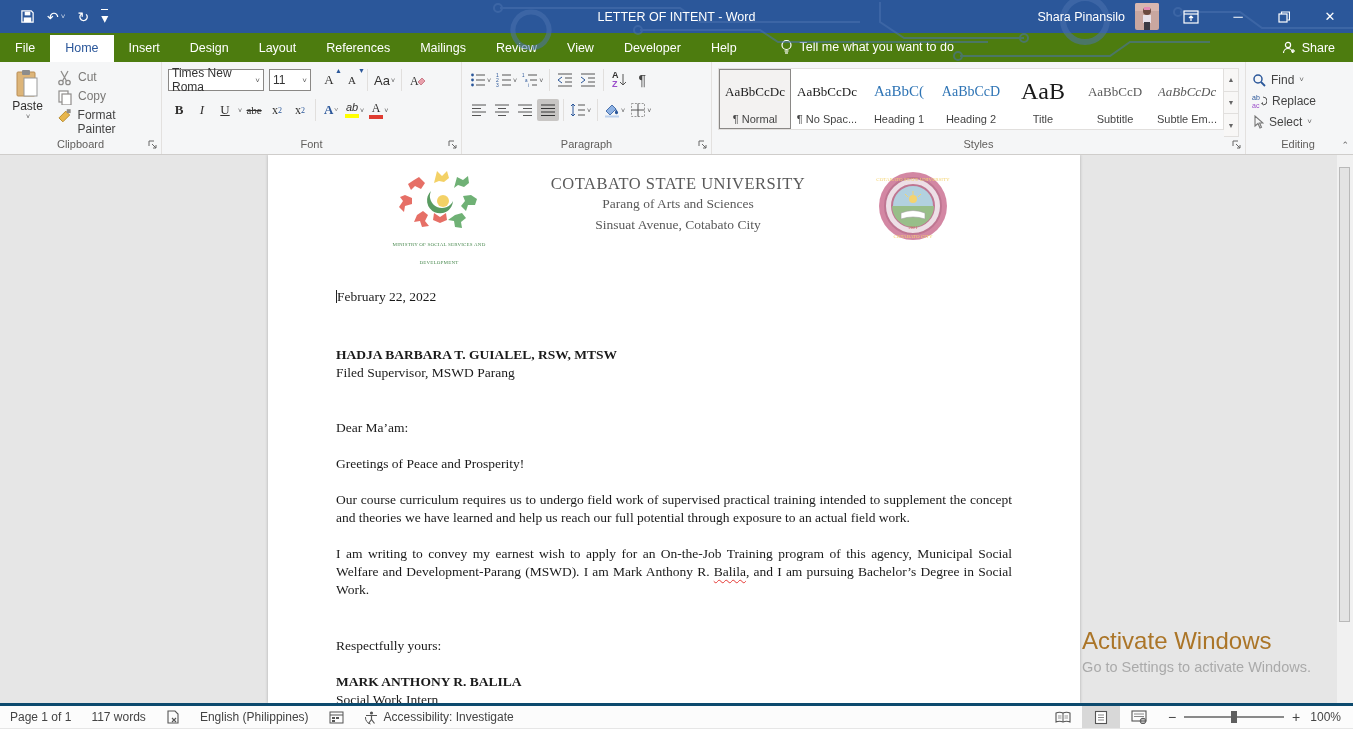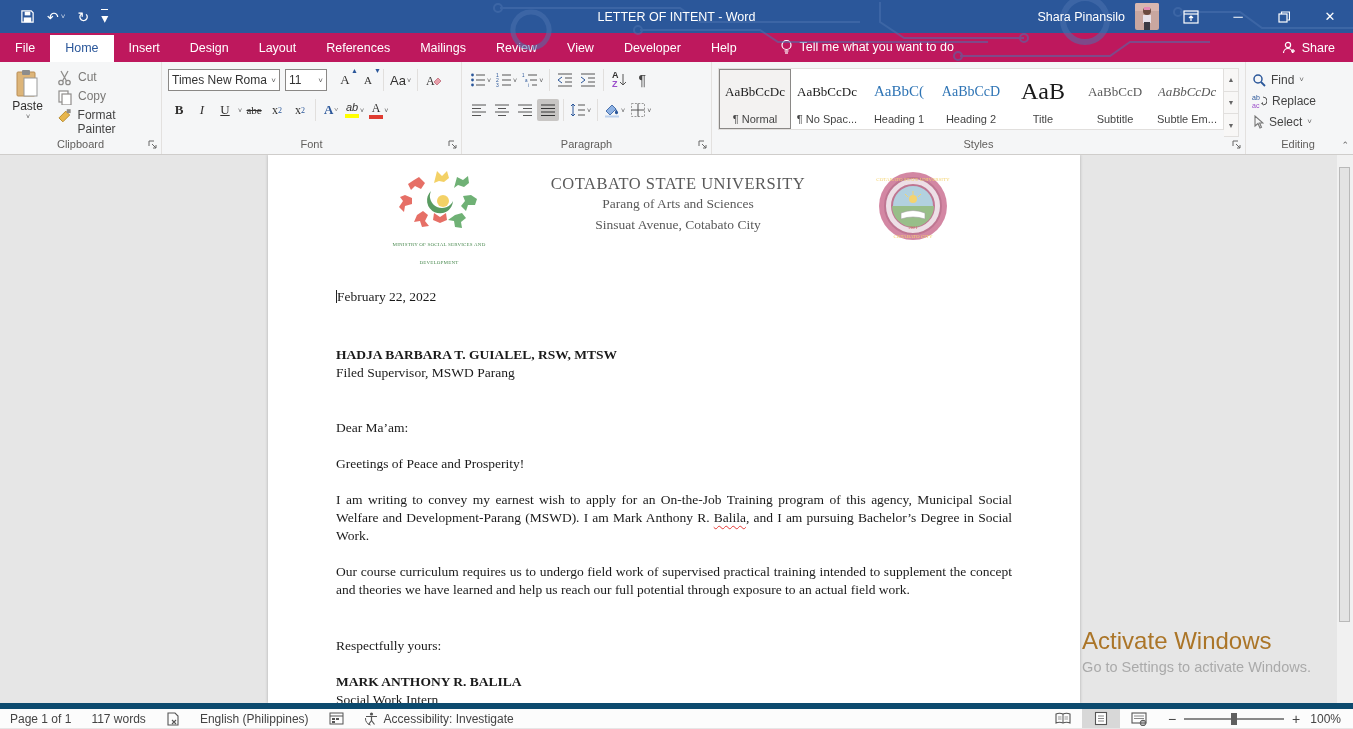--- a/index.html
+++ b/index.html
@@ -17,21 +17,21 @@
   .qat-more { border-top: 1px solid #fff; font-size: 9px; padding-top: 1px; }
   .tb-title { position: absolute; left: 0; right: 0; text-align: center; font-size: 12.5px; z-index: 1; }
   .tb-right { margin-left: auto; display: flex; align-items: center; gap: 0; z-index: 2; height: 100%; }
   .tb-user { font-size: 12.5px; margin-right: 10px; }
   .tb-avatar { width: 24px; height: 27px; margin-right: 22px; border-radius: 2px; overflow: hidden; }
   .winbtn { width: 46px; height: 33px; display: flex; align-items: center; justify-content: center;
     color: #fff; font-size: 13px; }
   .ribbon-display { margin-right: 14px; }
 
   
-  .tabsrow { height: 29px; background: #be185d; display: flex; align-items: flex-end;
+  .tabsrow { height: 29px; background: #4d7c0f; display: flex; align-items: flex-end;
     color: #fff; position: relative; z-index: 4; }
   .tab { padding: 6px 15px 7px; font-size: 12.5px; }
   .tab.active { background: #fff; color: #2b579a; }
   .tellme { display: flex; align-items: center; gap: 7px; margin-left: 28px; padding-bottom: 7px; font-size: 12.5px; }
   .share { margin-left: auto; display: flex; align-items: center; gap: 6px; padding: 0 18px 7px; font-size: 12.5px; }
 
   
   .ribbon { height: 93px; background: #f5f6f7; border-bottom: 1px solid #cfcdcb;
     display: flex; position: relative; }
   .grp { display: flex; flex-direction: column; border-right: 1px solid #e3e1df; position: relative; }
@@ -129,21 +129,21 @@
 
   .watermark { position: absolute; right: 42px; bottom: 28px; text-align: left; pointer-events: none; }
   .wm1 { font-size: 24px; color: #a16207; opacity: .85; }
   .wm2 { font-size: 14.5px; color: #aaa; margin-top: 4px; }
 
   .vscroll { position: absolute; right: 0; top: 0; width: 16px; height: 548px; background: #f1f1f1; }
   .vthumb { position: absolute; left: 2px; top: 12px; width: 11px; height: 455px; background: #e3e3e3;
     border: 1px solid #b9b9b9; }
 
   
-  .statusbar { height: 25px; background: #fcfcfc; border-top: 6px solid #0c4a6e; display: flex;
+  .statusbar { height: 25px; background: #fcfcfc; border-top: 3px solid #0c4a6e; display: flex;
     align-items: center; font-size: 12px; color: #444; }
   .sb-item { display: flex; align-items: center; gap: 5px; padding: 0 10px; height: 100%; }
   .sb-right { margin-left: auto; display: flex; align-items: center; height: 100%; }
   .viewbtn { width: 38px; height: 100%; display: flex; align-items: center; justify-content: center; }
   .viewbtn.sel { background: #d8d8d8; }
   .zoomctl { display: flex; align-items: center; gap: 8px; padding: 0 10px; }
   .zoom-track { position: relative; width: 100px; height: 2px; background: #8a8a8a; }
   .zoom-thumb { position: absolute; left: 47px; top: -5px; width: 6px; height: 12px; background: #5f5f5f; }
   .zoom-sign { font-size: 14px; color: #444; }
   .zoom-pct { padding-right: 12px; }
@@ -291,21 +291,21 @@
       <span class="launcher">
           <svg width="10" height="10" viewBox="0 0 10 10">
             <path d="M1 1 h5 M1 1 v5 M4 4 l4 4 M8 8 v-3 M8 8 h-3" stroke="#666" fill="none"></path>
           </svg>
         </span>
     </div>
 
     <div class="grp grp-font">
       <div class="grp-body">
         <div class="rrow">
-          <span class="cbo" style="width:112px">
+          <span class="cbo" style="width:96px">
             <span>Times New Roma</span>
             <span class="caret">˅</span>
           </span>
           <span class="cbo" style="width:42px;margin-left:4px">
             <span>11</span>
             <span class="caret">˅</span>
           </span>
           <span class="rbtn grow-shrink" style="margin-left:6px">
               <span>A</span>
               <span class="gs-caret">▲</span>
@@ -672,22 +672,22 @@
               </g>
             </svg>
           </div>
         </div>
 
         <div class="l-date"><span class="caret-i"></span><span>February 22, 2022</span></div>
         <div class="l-recipient">HADJA BARBARA T. GUIALEL, RSW, MTSW</div>
         <div>Filed Supervisor, MSWD Parang</div>
         <div class="l-salutation">Dear Ma’am:</div>
         <div class="l-greeting">Greetings of Peace and Prosperity!</div>
+        <div class="l-para">Our course curriculum requires us to undergo field work of supervised practical training intended to supplement the concept and theories we have learned and help us reach our full potential through exposure to an actual field work.</div>
         <div class="l-para"><span>I am writing to convey my earnest wish to apply for an On-the-Job Training program of this agency, Municipal Social Welfare and Development-Parang (MSWD). I am Mark Anthony R. </span><span class="misspelled">Balila</span><span>, and I am pursuing Bachelor’s Degree in Social Work.</span></div>
-        <div class="l-para">Our course curriculum requires us to undergo field work of supervised practical training intended to supplement the concept and theories we have learned and help us reach our full potential through exposure to an actual field work.</div>
         <div class="l-closing">Respectfully yours:</div>
         <div class="l-signame">MARK ANTHONY R. BALILA</div>
         <div>Social Work Intern</div>
       </div>
     </div>
 
     <div class="watermark">
       <div class="wm1">Activate Windows</div>
       <div class="wm2">Go to Settings to activate Windows.</div>
     </div>

